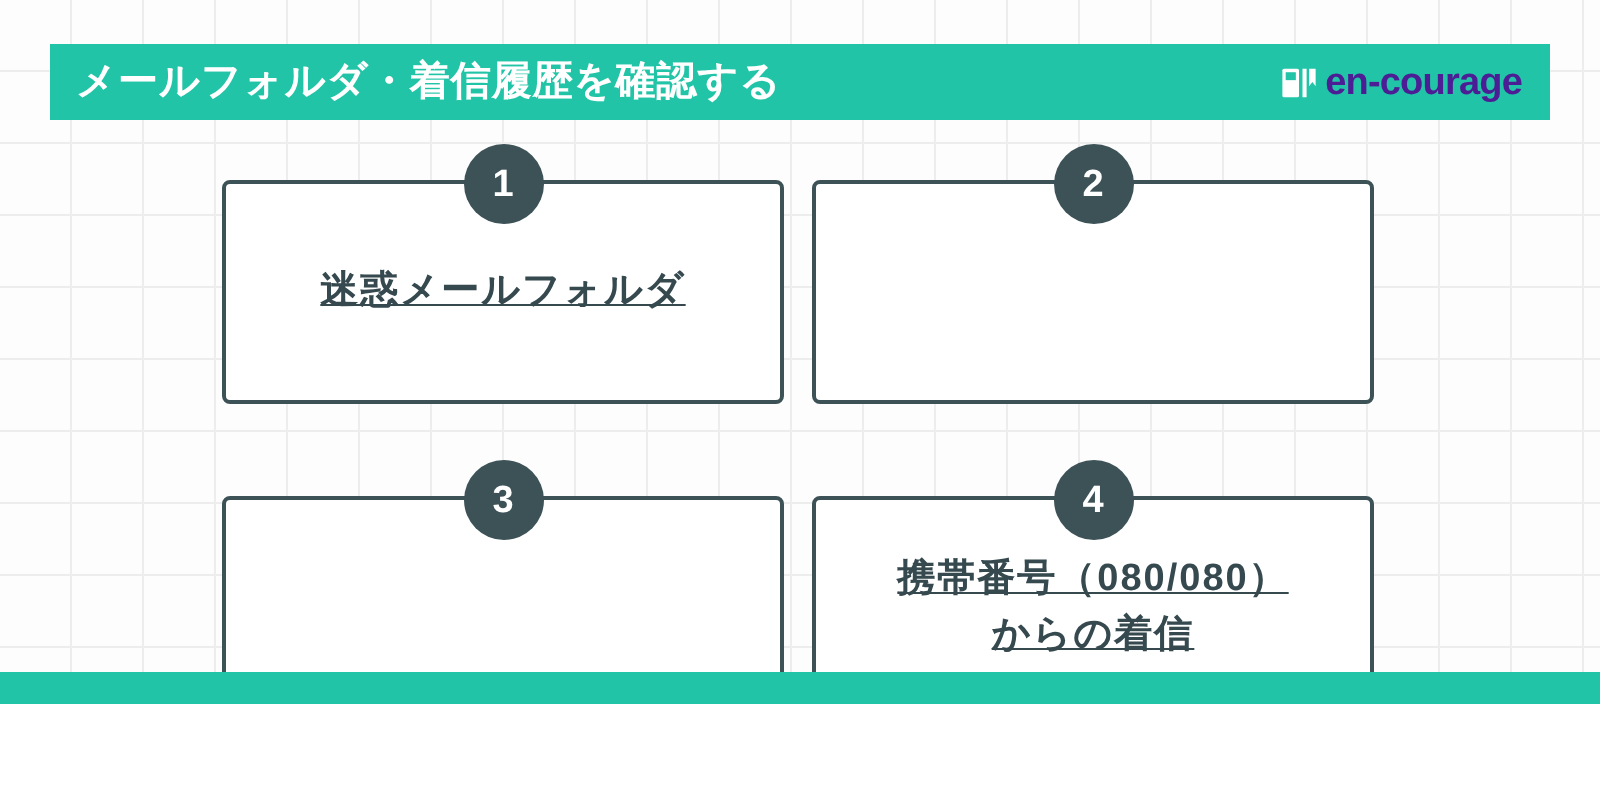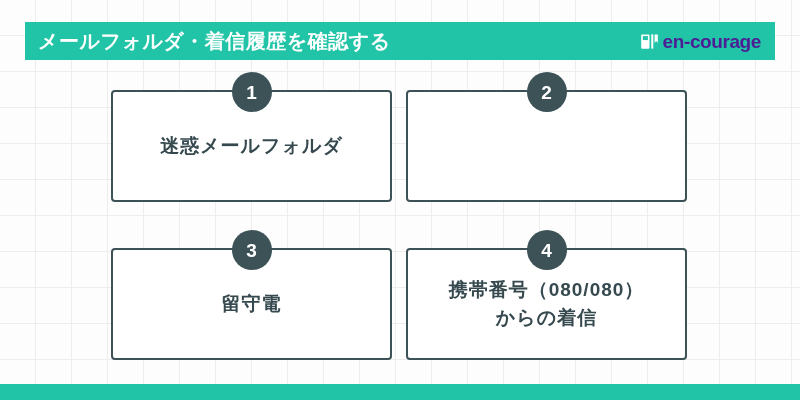--- a/index.html
+++ b/index.html
@@ -10,21 +10,21 @@
     width: 800px;
     height: 400px;
     overflow: hidden;
     font-family: "Liberation Sans", "DejaVu Sans", sans-serif;
     background: #ffffff;
   }
 
   #stage {
     position: relative;
     width: 800px;
-    height: 400px;
+    height: 352px;
     background-color: #fdfdfd;
     background-image:
       linear-gradient(to right, #ededed 1px, transparent 1px),
       linear-gradient(to bottom, #ededed 1px, transparent 1px);
     background-size: 36px 36px;
     background-position: -1px -1px;
     overflow: hidden;
   }
 
   
@@ -117,20 +117,21 @@
 
   .card-label {
     color: #35494f;
     font-size: 19px;
     font-weight: bold;
     text-align: center;
     line-height: 1.45;
     letter-spacing: 1px;
     padding: 0 6px;
     white-space: pre-line;
+    text-decoration: underline;
   }
 
   
   #footer-bar {
     position: absolute;
     left: 0;
     bottom: 0;
     width: 800px;
     height: 16px;
     background: #21c4a6;
@@ -160,21 +161,20 @@
       <div class="card-badge">1</div>
       <div class="card-label">迷惑メールフォルダ</div>
     </div>
 
     <div class="card">
       <div class="card-badge">2</div>
     </div>
 
     <div class="card">
       <div class="card-badge">3</div>
-      <div class="card-label">留守電</div>
     </div>
 
     <div class="card">
       <div class="card-badge">4</div>
       <div class="card-label">携帯番号（080/080）
 からの着信</div>
     </div>
 
   </div>
 

